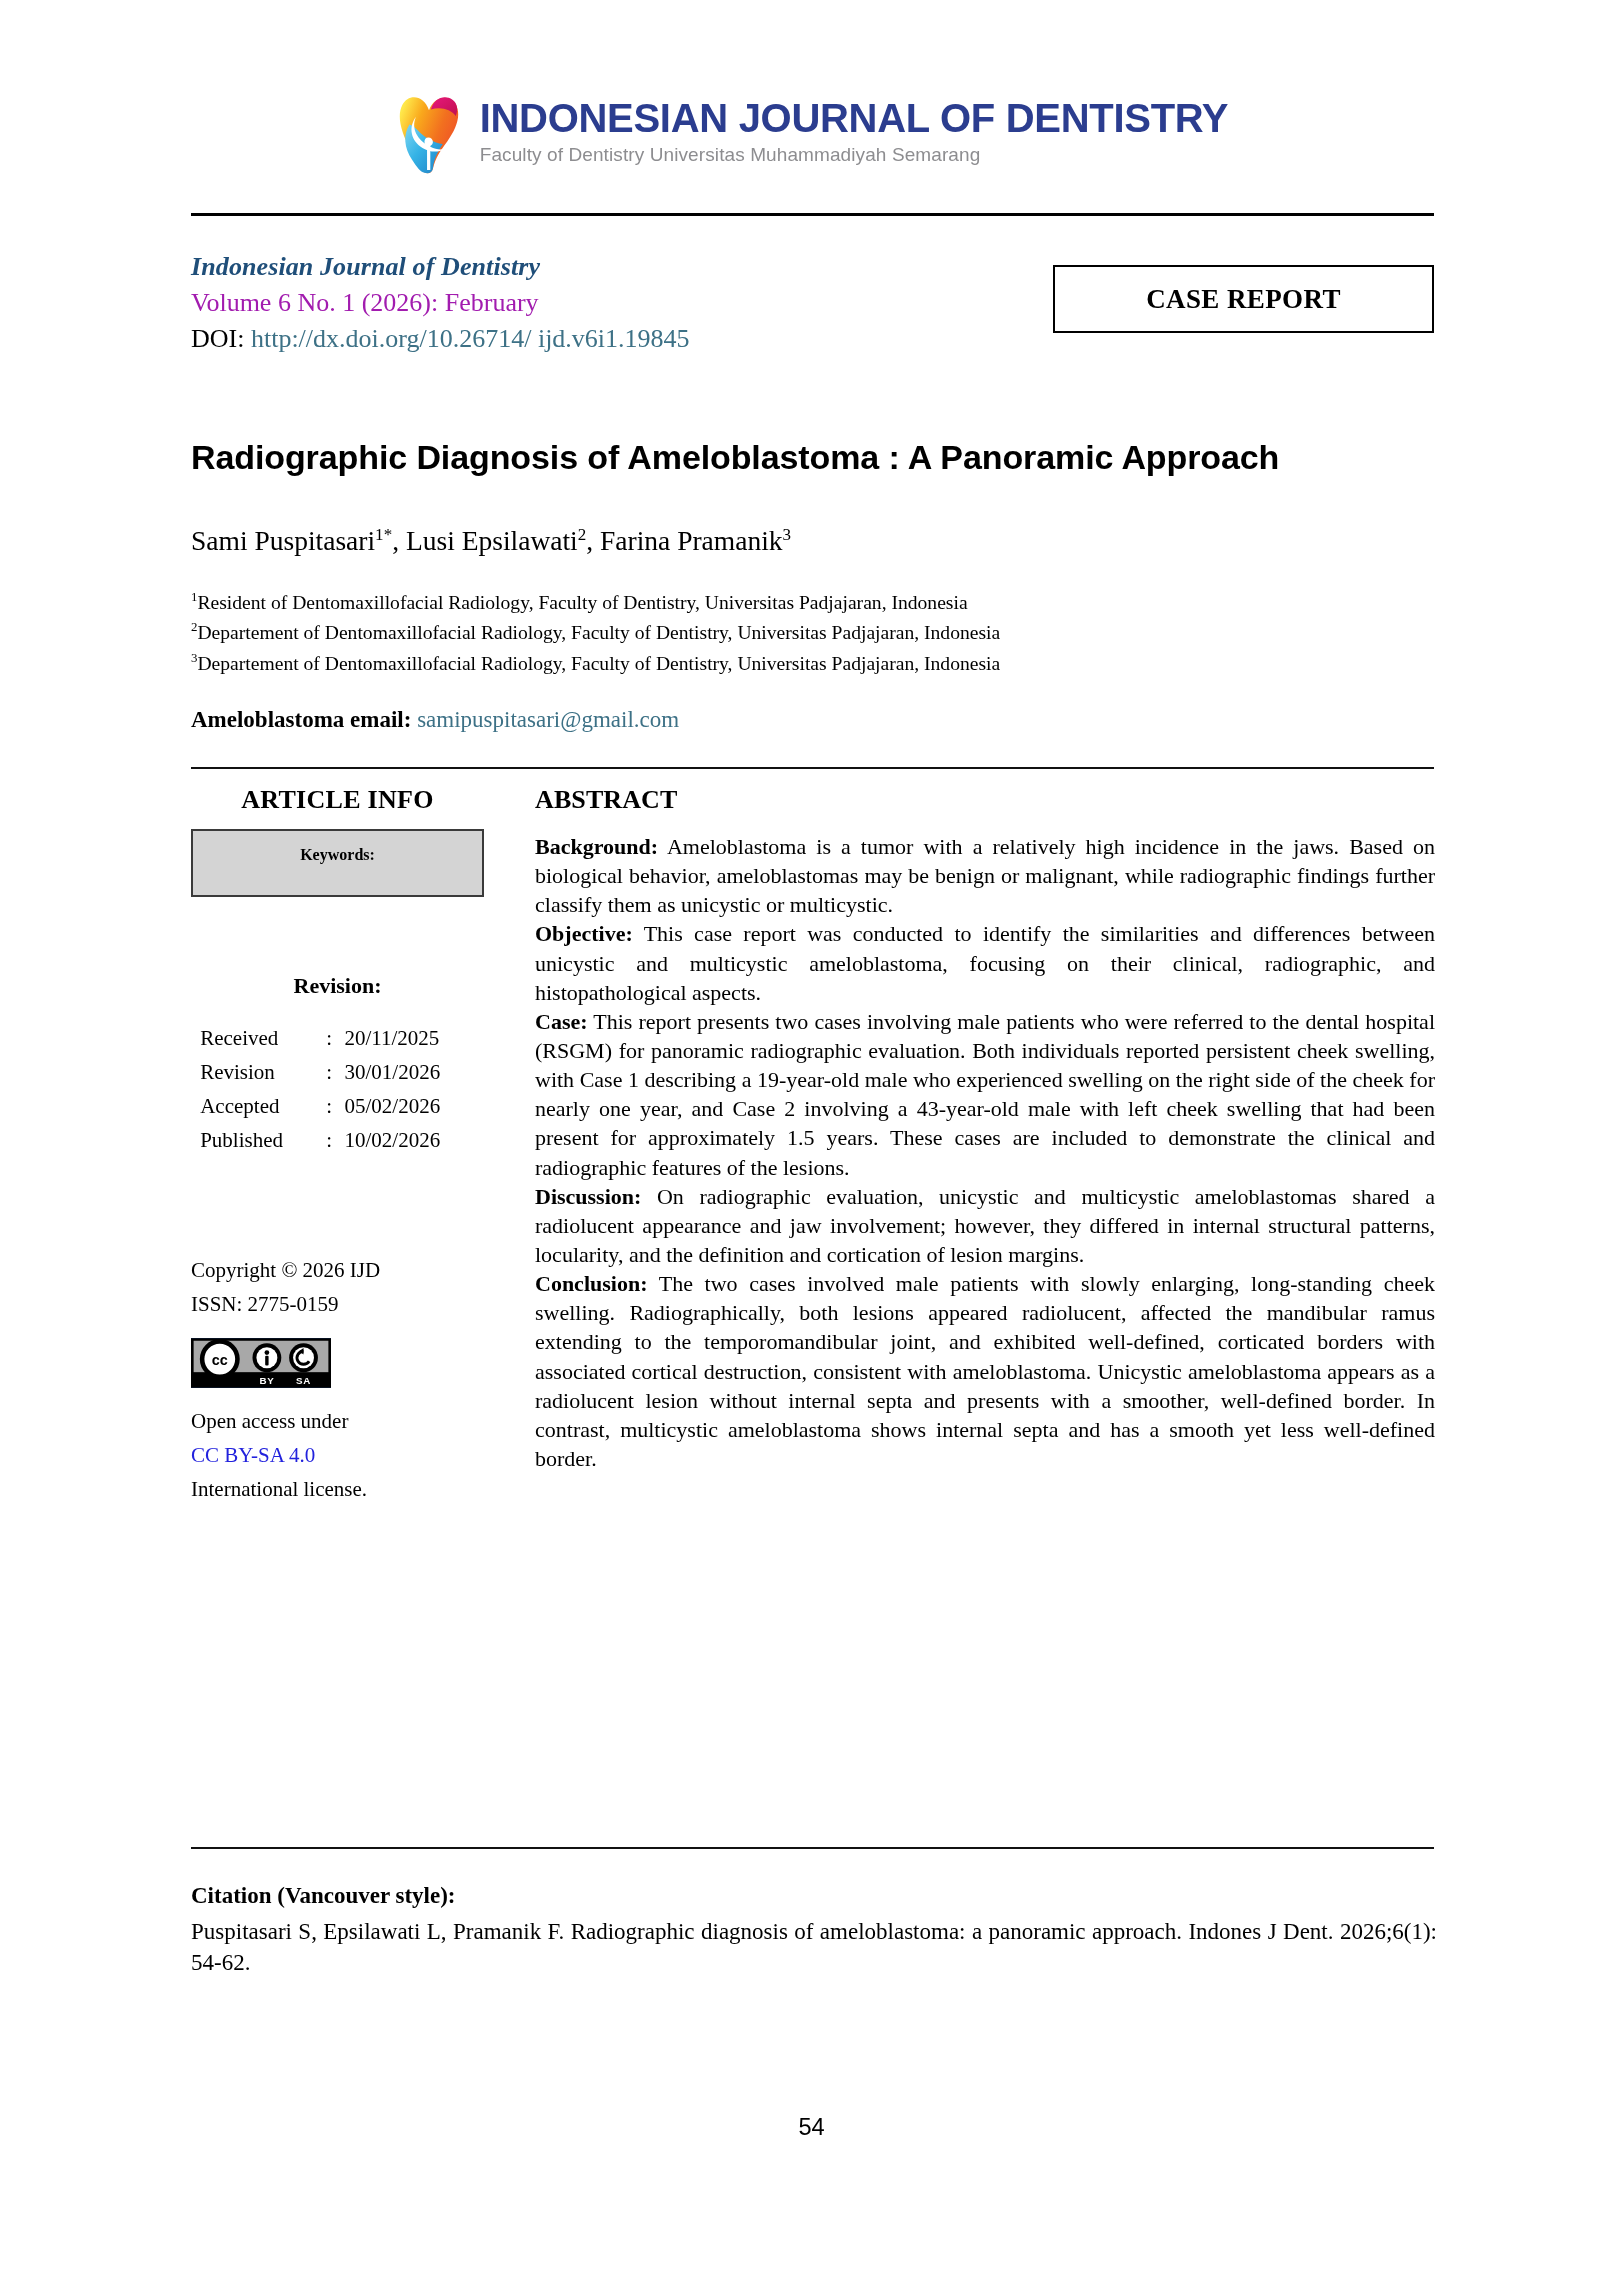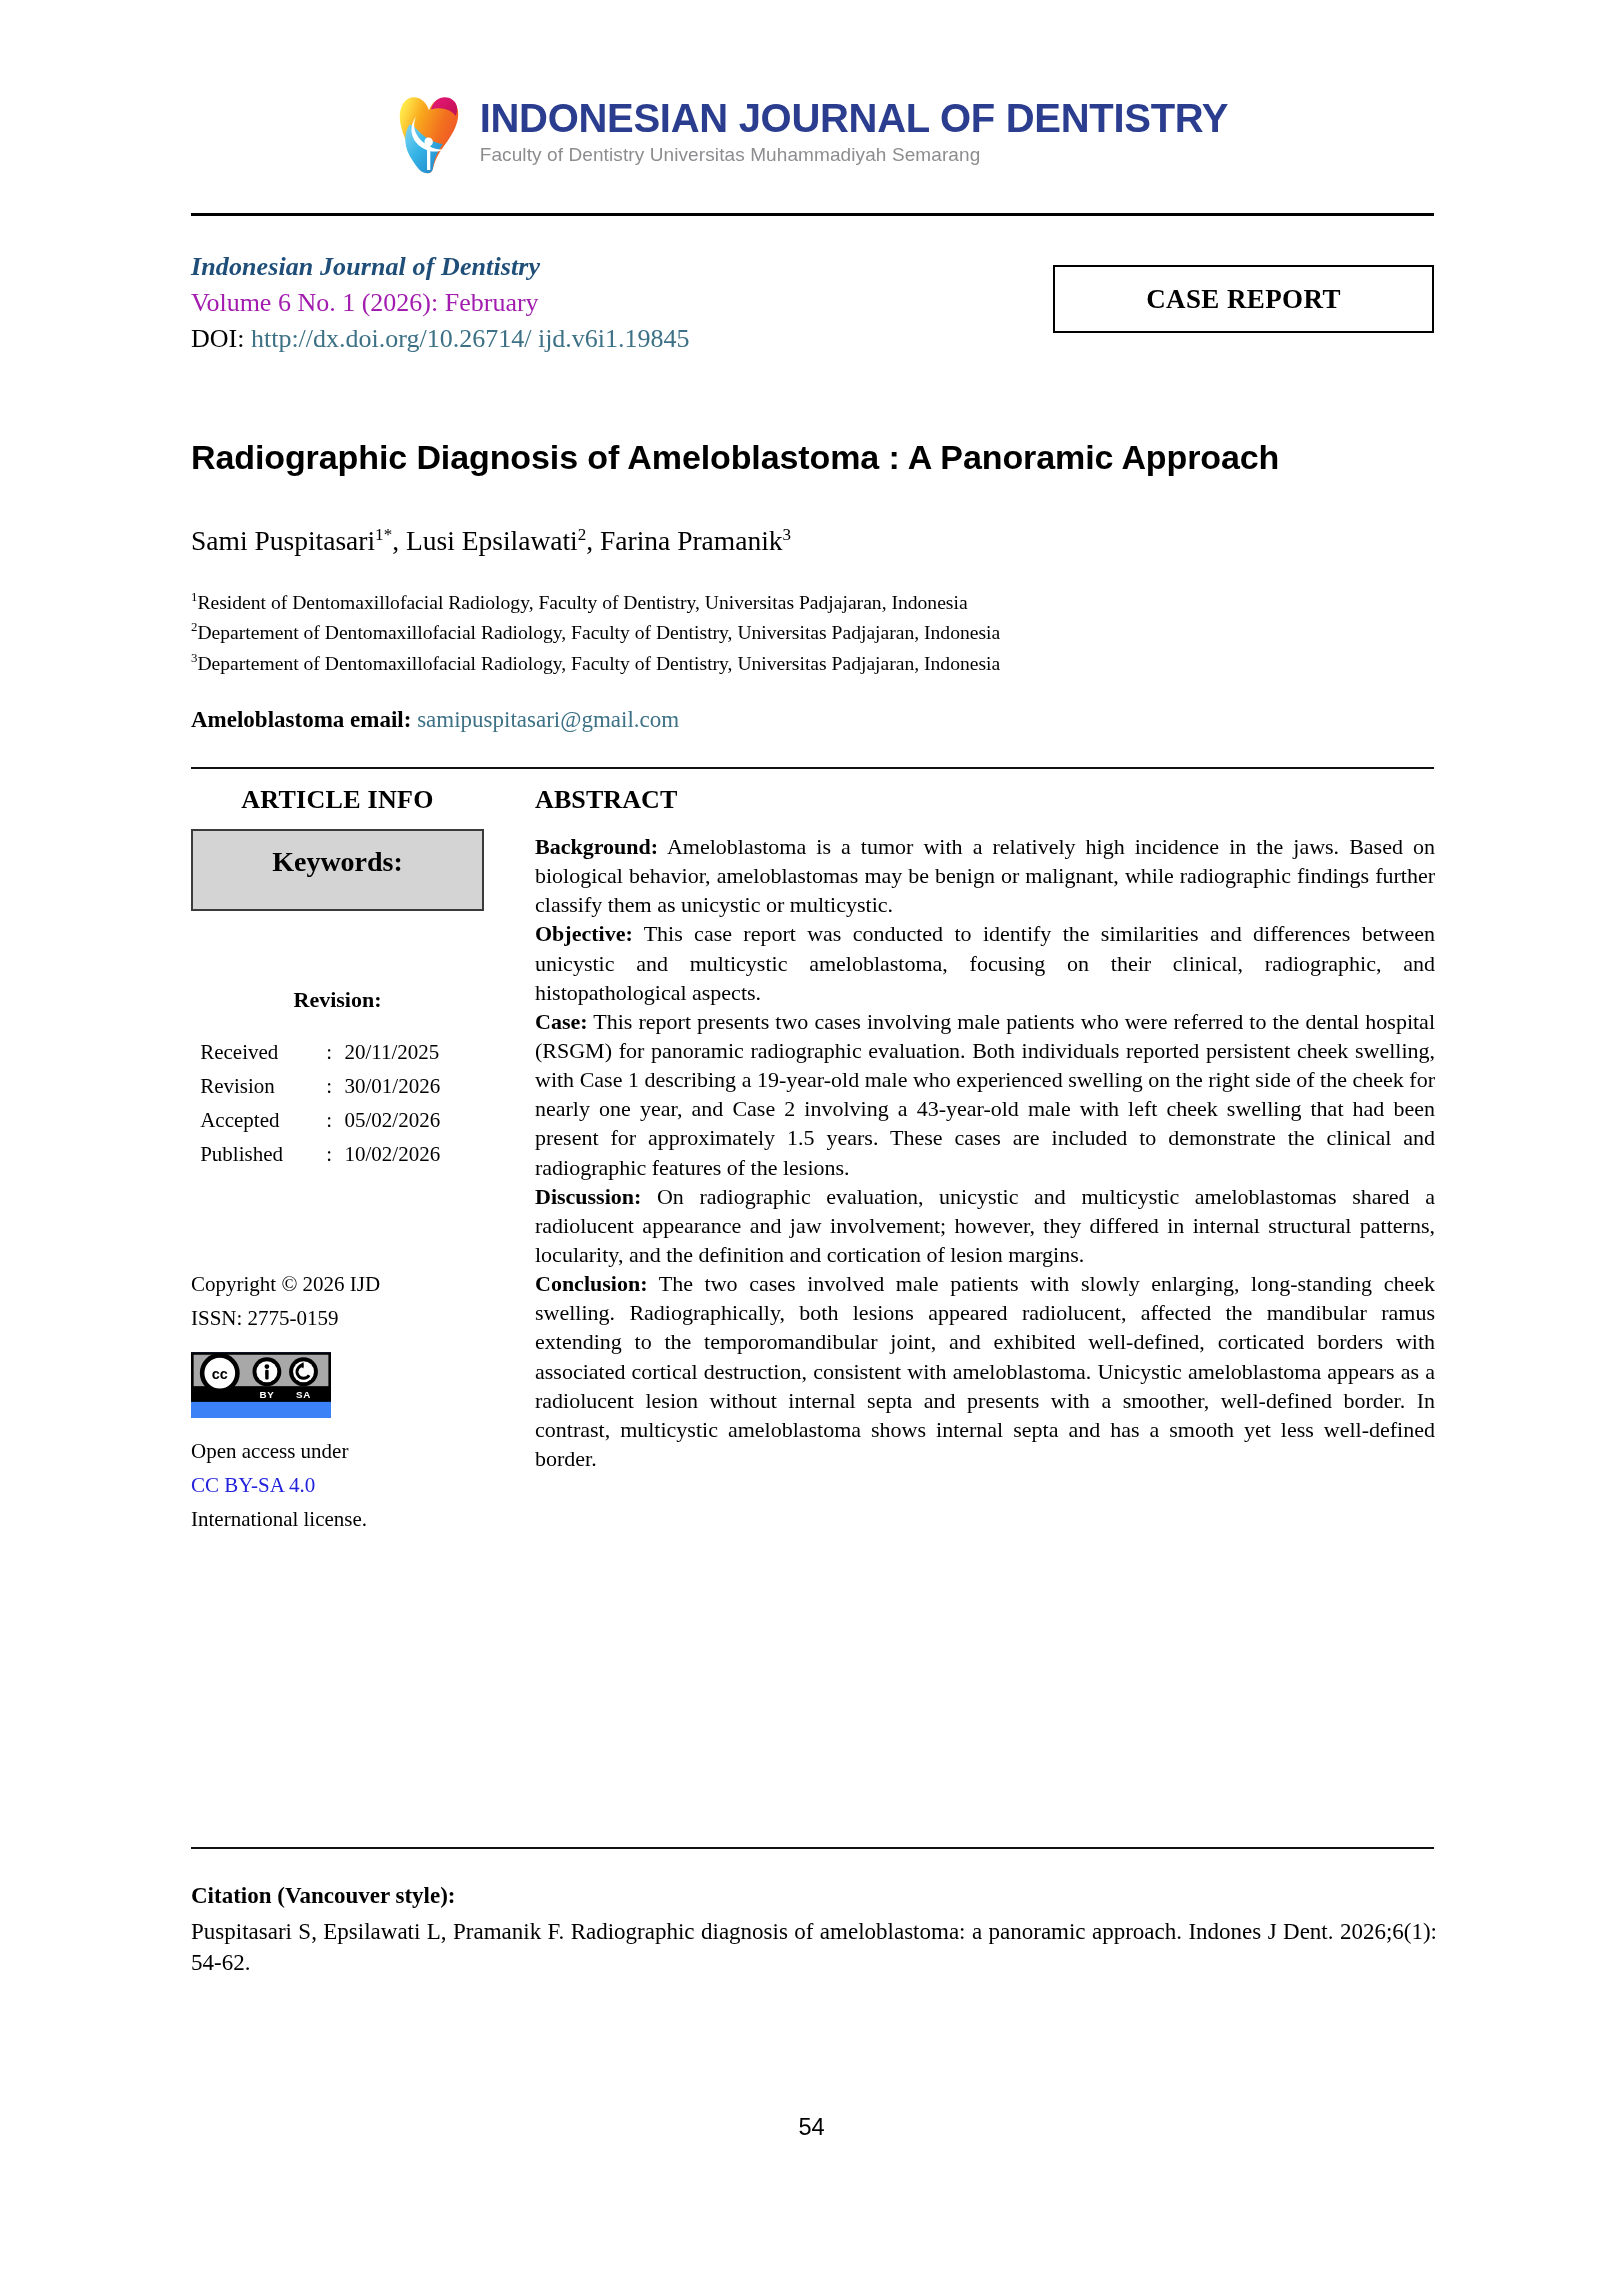--- a/index.html
+++ b/index.html
@@ -205,21 +205,21 @@
     margin-bottom: 17px;
   }
 
   .keywords-box {
     border: 2px solid #3a3a3a;
     background: #d4d4d4;
     padding: 14.4px 9.2px 17px 9.2px;
     text-align: center;
   }
   .keywords-label {
-    font-size: 28px;
+    font-size: 16px;
     font-weight: bold;
     margin-bottom: 14.4px;
   }
   .keywords-list {
     font-size: 22px;
     font-style: italic;
     line-height: 1.42;
   }
 
   .history-wrap { margin-top: 76px; }
@@ -241,21 +241,21 @@
 
   .copyright-wrap { margin-top: 97px; }
   .copyright-line {
     font-size: 21px;
     line-height: 1.6;
   }
 
   .cc-badge {
     margin-top: 17px;
     width: 140px;
-    height: 66px;
+    height: 50px;
     background: #3b82f6;
     position: relative;
     display: block;
   }
 
   .license-lines {
     margin-top: 15.7px;
     font-size: 21px;
     line-height: 1.62;
   }

